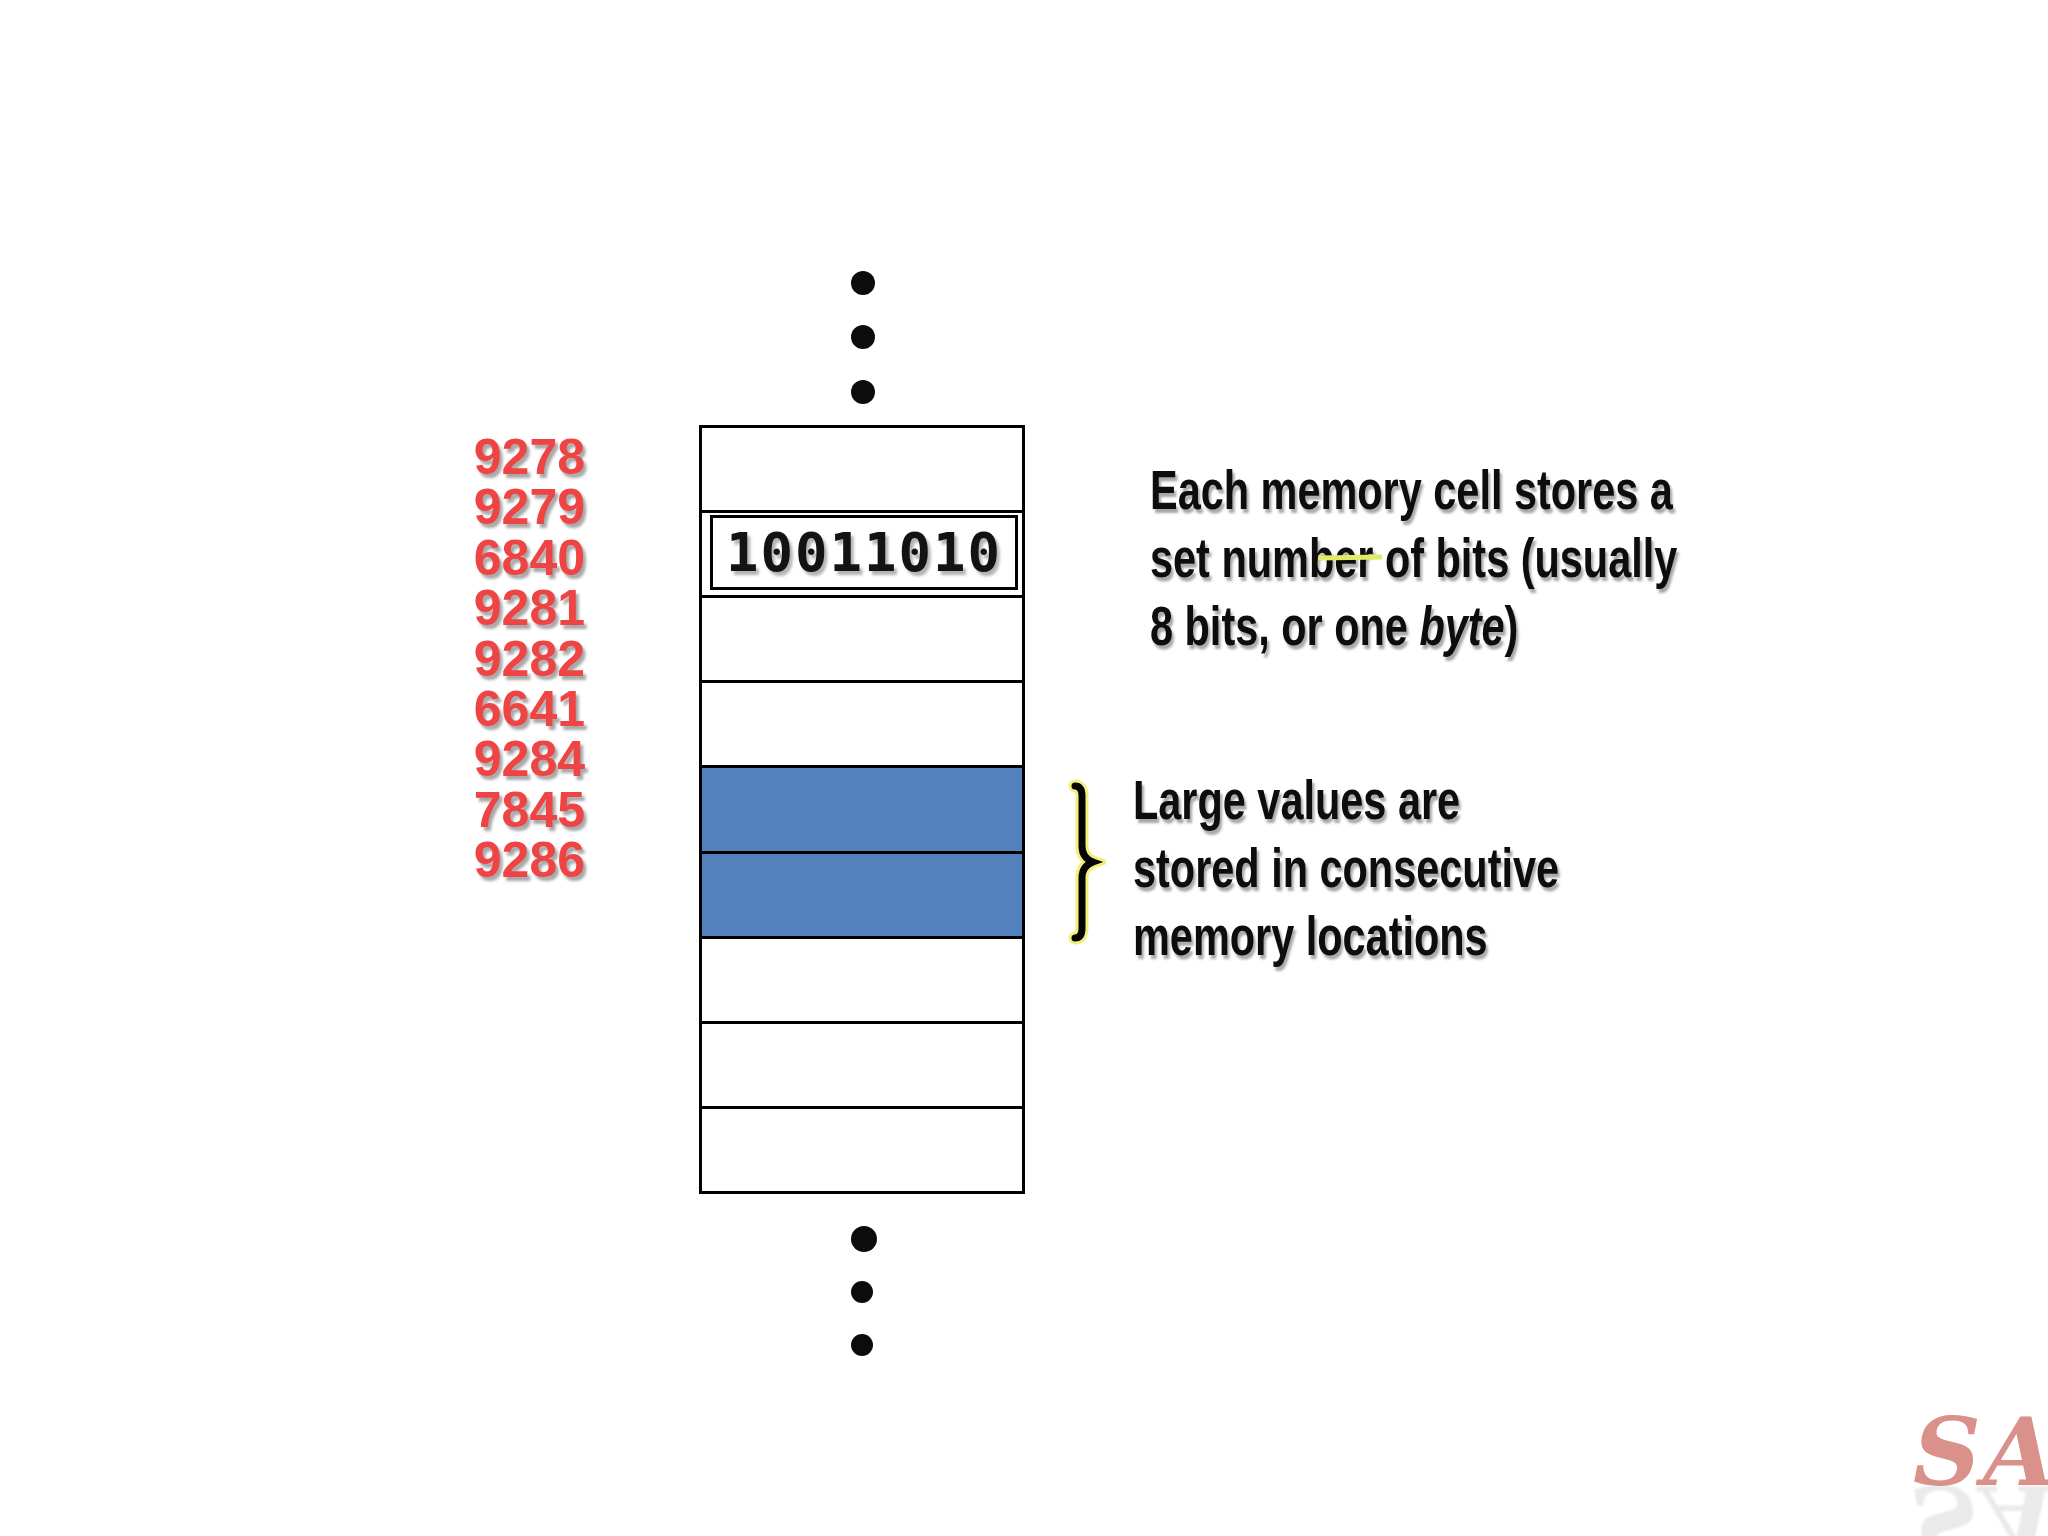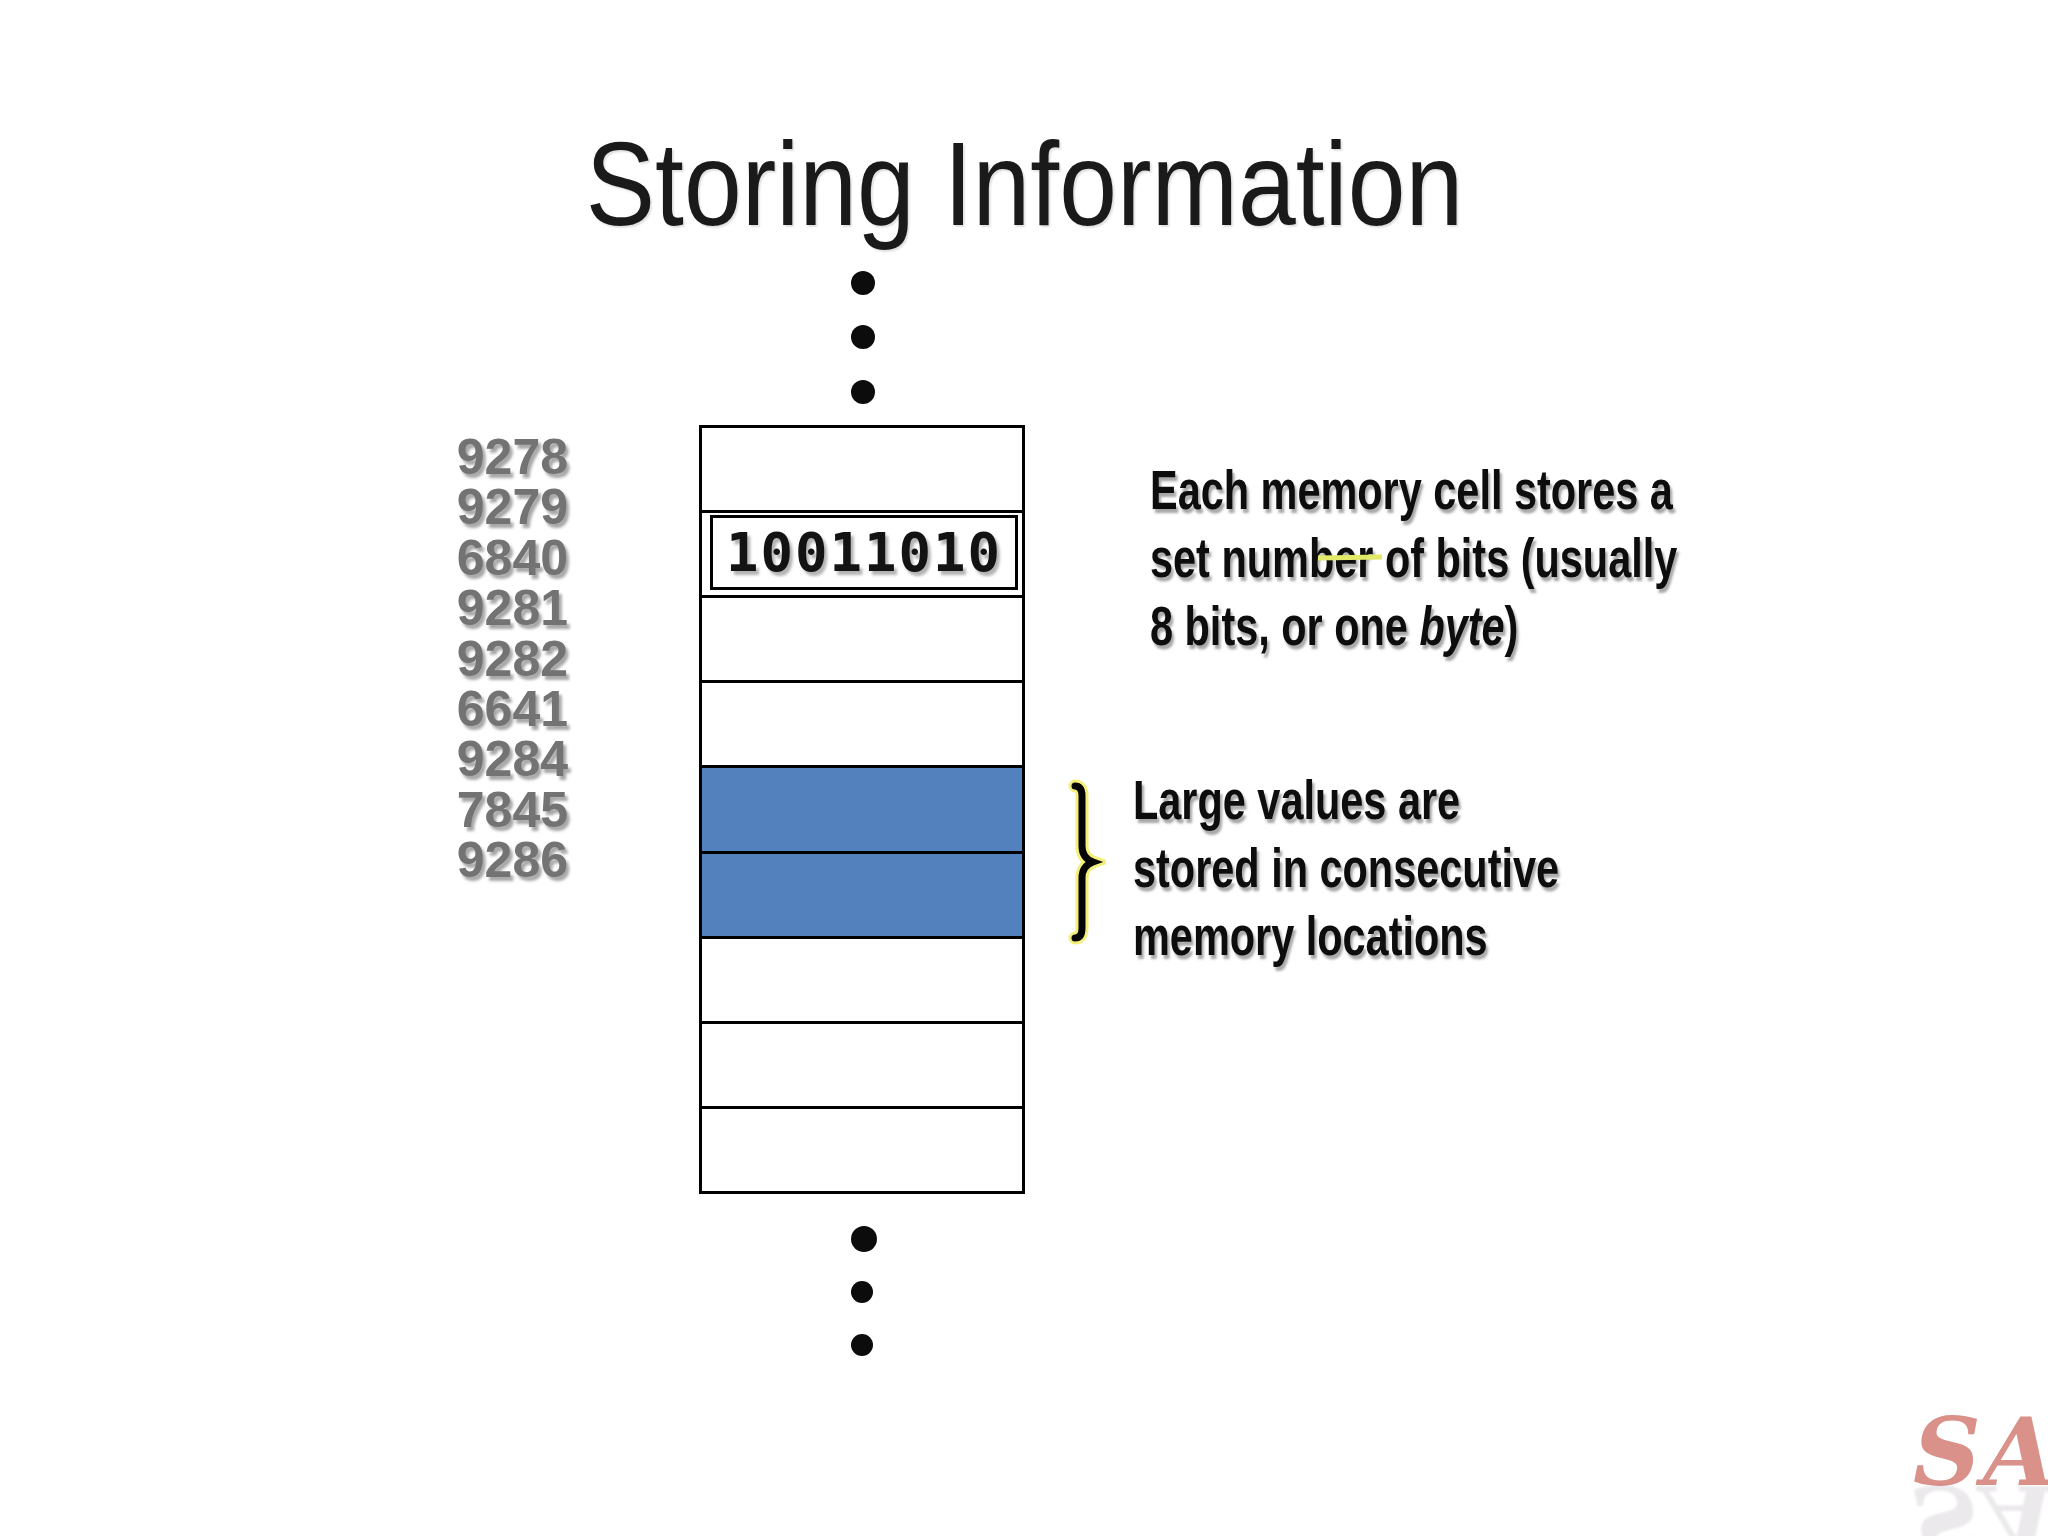--- a/index.html
+++ b/index.html
@@ -23,24 +23,24 @@
     text-shadow:2px 2px 2px rgba(0,0,0,0.12);
     white-space:nowrap;
   }
   
   .dot{
     position:absolute;width:24px;height:24px;border-radius:50%;
     background:#0c0c0c;left:851px;
   }
   
   .addr-list{
-    position:absolute;left:383px;top:432px;width:185px;
+    position:absolute;left:400px;top:432px;width:185px;
     text-align:right;
     font-weight:bold;font-size:50px;line-height:50.4px;
-    color:#737373;
+    color:#ef4444;
     text-shadow:3px 4px 3px rgba(0,0,0,0.35);
   }
   
   .mem-col{
     position:absolute;left:699px;top:425px;width:326px;height:769px;
     box-sizing:border-box;border:3px solid #000;
     display:flex;flex-direction:column;
     background:#fff;
   }
   .mem-cell{
@@ -104,23 +104,20 @@
     transform:translateY(71%) scaleY(-1);
     opacity:0.13;filter:blur(1px);
     pointer-events:none;
   }
 </style>
 </head>
 <body>
 
 <div class="slide">
 
-  <div class="title-wrap">
-    <span>Storing Information</span>
-  </div>
 
   <div>
     <div class="dot" style="top:271px"></div>
     <div class="dot" style="top:325px"></div>
     <div class="dot" style="top:380px"></div>
   </div>
 
   <div class="addr-list">
       <div>9278</div>
       <div>9279</div>

